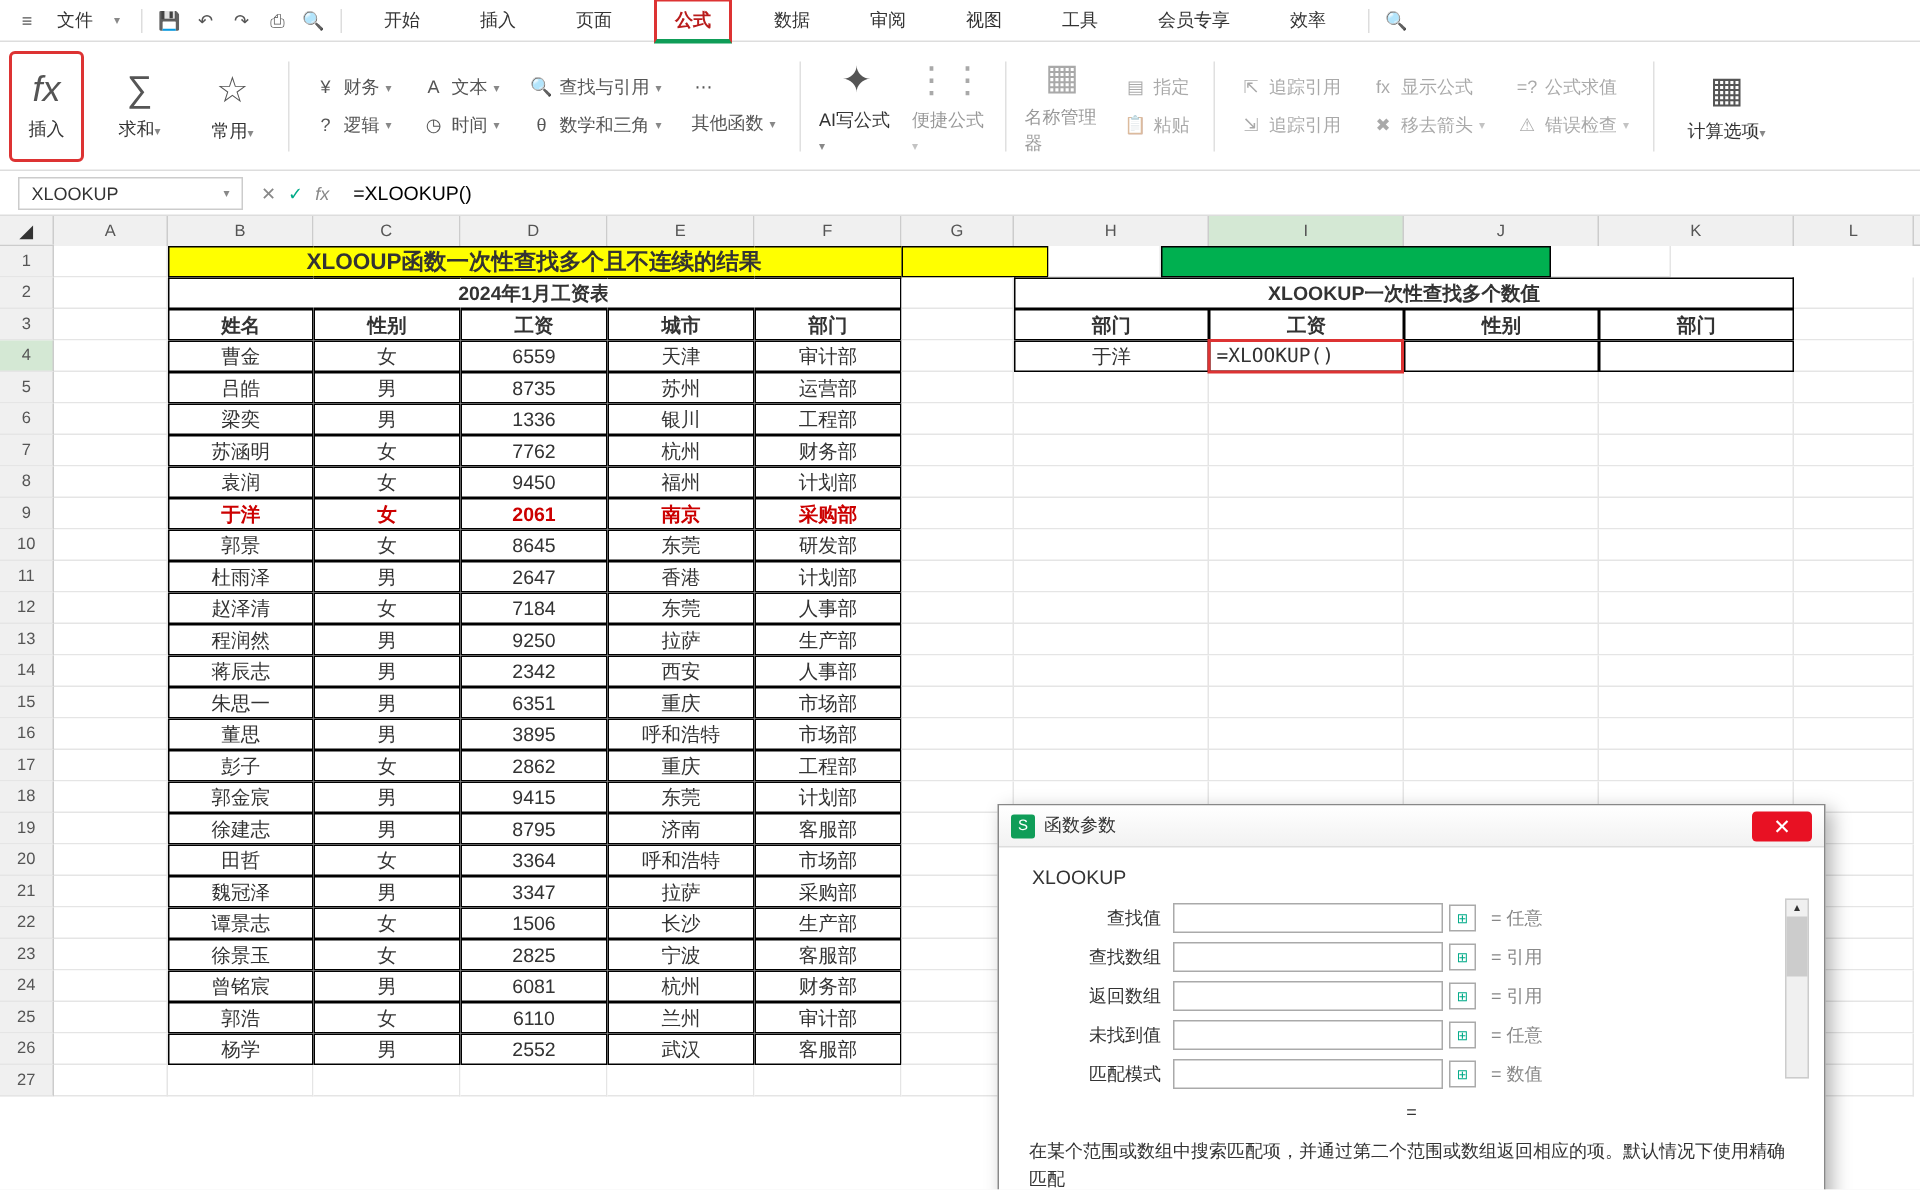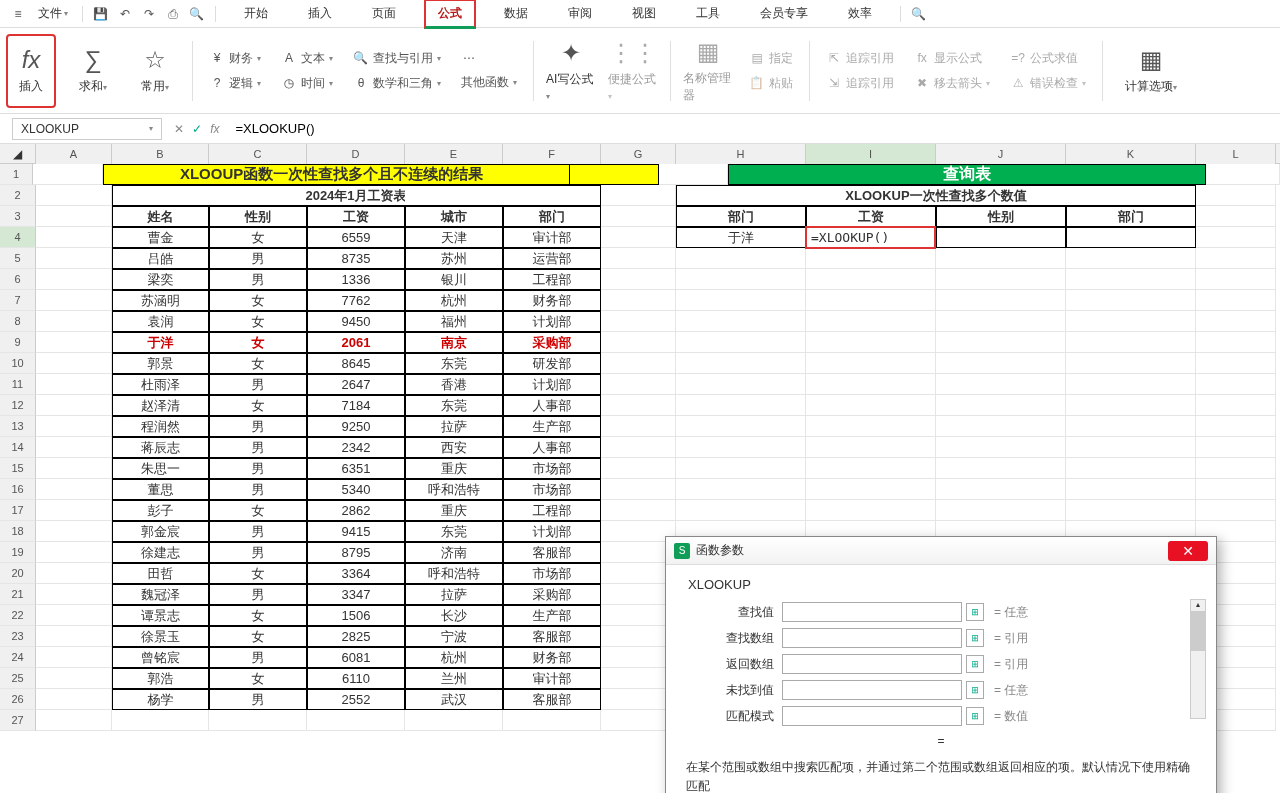--- a/index.html
+++ b/index.html
@@ -1,20 +1,20 @@
 <!DOCTYPE html>
 <html><head>
 <meta charset="utf-8">
 <style>
 *{margin:0;padding:0;box-sizing:border-box;}
 html,body{width:1280px;height:793px;font-family:"Microsoft YaHei",Arial,sans-serif;font-size:12px;background:#f5f5f5;overflow:hidden;color:#333;}
 
 .menubar{height:28px;background:#fff;border-bottom:1px solid #ddd;display:flex;align-items:center;padding:0 8px;gap:4px;}
 .menubar .icon-btn{width:20px;height:20px;display:flex;align-items:center;justify-content:center;color:#555;}
-.menubar .file-btn{padding:2px 6px;display:flex;align-items:center;gap:2px;}
+.menubar .file-btn{padding:2px 6px;display:flex;align-items:center;gap:14px;}
 .menubar .sep{width:1px;height:16px;background:#ddd;margin:0 4px;}
 .menu-tabs{display:flex;align-items:center;gap:16px;margin-left:8px;}
 .menu-tab{padding:4px 12px;cursor:pointer;color:#333;}
 .menu-tab.active{color:#b91c1c;border:2px solid #d33;border-bottom:3px solid #0f9d58;font-weight:bold;}
 
 .ribbon{height:86px;background:#fff;border-bottom:1px solid #ddd;display:flex;align-items:center;padding:4px 6px;gap:12px;}
 .ribbon-big{display:flex;flex-direction:column;align-items:center;justify-content:center;width:50px;height:74px;cursor:pointer;}
 .ribbon-big .big-icon{font-size:24px;color:#555;margin-bottom:4px;}
 .ribbon-big.hl{border:2px solid #d33;border-radius:4px;}
 .ribbon-col{display:flex;flex-direction:column;gap:4px;}
@@ -257,21 +257,20 @@
       <div class="row">
         <div class="row-h">1</div>
         <div class="cell cA"></div>
         <div class="cell cB data-cell title-yellow" style="justify-content: center; border-right: none;"></div>
         <div class="cell cC data-cell title-yellow" style="border-right: none; border-left: none;"></div>
         <div class="cell cD data-cell title-yellow" style="border-right: none; border-left: none; overflow: visible; white-space: nowrap; z-index: 2; position: relative; margin-left: -98px; width: 294px;">XLOOUP函数一次性查找多个且不连续的结果</div>
         <div class="cell cE data-cell title-yellow" style="border-right: none; border-left: none;"></div>
         <div class="cell cF data-cell title-yellow"></div>
         <div class="cell cG"></div>
         <div class="cell cH data-cell title-green" style="border-right: none;"></div>
-        <div class="cell cI data-cell title-green" style="border-left: none; border-right: none; overflow: visible; width: 260px; margin-left: 0px; justify-content: center;">查询表</div>
         <div class="cell cK data-cell title-green" style="border-left: none;"></div>
         <div class="cell cL"></div>
       </div>
       <div class="row">
         <div class="row-h">2</div>
         <div class="cell cA"></div>
         <div class="cell cB data-cell header-cell" style="border-right: none;"></div>
         <div class="cell cC data-cell header-cell" style="border-left: none; border-right: none;"></div>
         <div class="cell cD data-cell header-cell" style="border-left: none; border-right: none; overflow: visible;">2024年1月工资表</div>
         <div class="cell cE data-cell header-cell" style="border-left: none; border-right: none;"></div>
@@ -475,21 +474,21 @@
         <div class="cell cI"></div>
         <div class="cell cJ"></div>
         <div class="cell cK"></div>
         <div class="cell cL"></div>
       </div>
       <div class="row">
         <div class="row-h">16</div>
         <div class="cell cA"></div>
         <div class="cell cB data-cell">董思</div>
         <div class="cell cC data-cell">男</div>
-        <div class="cell cD data-cell">5340</div>
+        <div class="cell cD data-cell">3895</div>
         <div class="cell cE data-cell">呼和浩特</div>
         <div class="cell cF data-cell">市场部</div>
         <div class="cell cG"></div>
         <div class="cell cH"></div>
         <div class="cell cI"></div>
         <div class="cell cJ"></div>
         <div class="cell cK"></div>
         <div class="cell cL"></div>
       </div>
       <div class="row">

